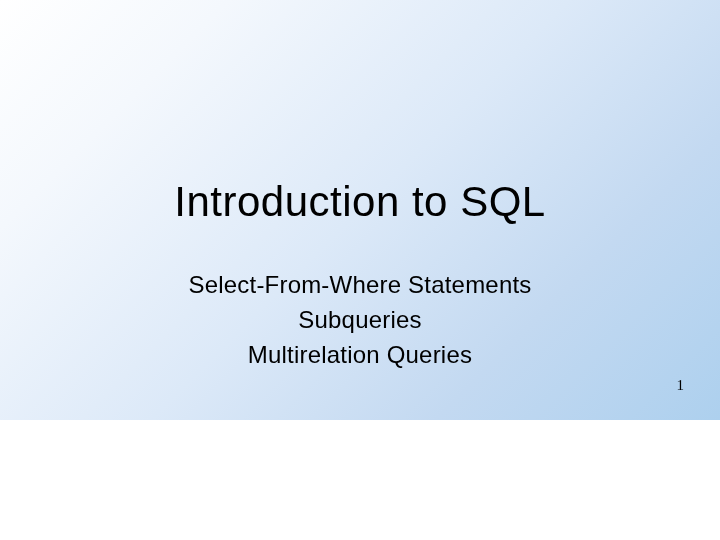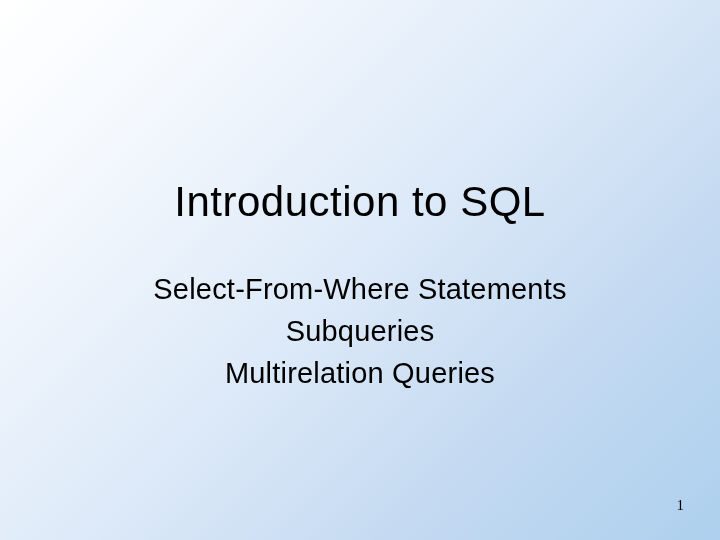--- a/index.html
+++ b/index.html
@@ -9,40 +9,40 @@
     }
     body {
       width: 720px;
       height: 540px;
       overflow: hidden;
       font-family: Verdana, Geneva, sans-serif;
       color: #000;
     }
     .slide {
       width: 720px;
-      height: 540px;
+      height: 420px;
       background: linear-gradient(135deg, #ffffff 0%, #f4f8fd 20%, #dce9f8 50%, #c3d9f1 75%, #add0ee 100%);
       position: relative;
       display: flex;
       flex-direction: column;
       align-items: center;
     }
     .title {
       margin-top: 178px;
       font-size: 42px;
       font-weight: normal;
       text-align: center;
       letter-spacing: 0.5px;
     }
     .subtitles {
       margin-top: 42px;
       text-align: center;
     }
     .subtitle {
-      font-size: 29px;
+      font-size: 24px;
       font-weight: normal;
       line-height: 1.45;
       letter-spacing: 0.2px;
     }
     .page-number {
       position: absolute;
       bottom: 26px;
       right: 36px;
       font-size: 15px;
       font-family: "Times New Roman", Times, serif;

